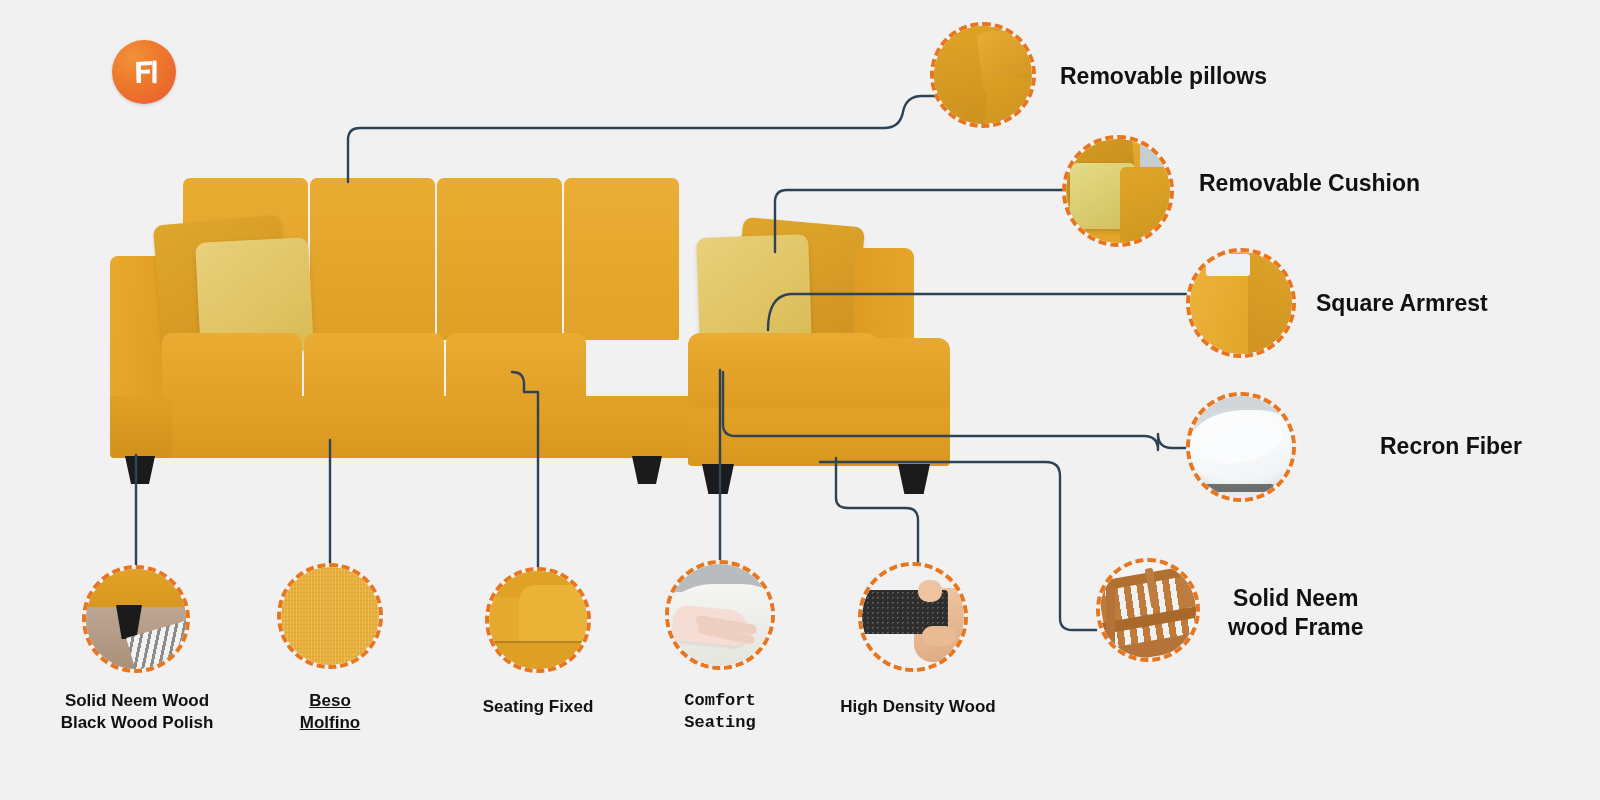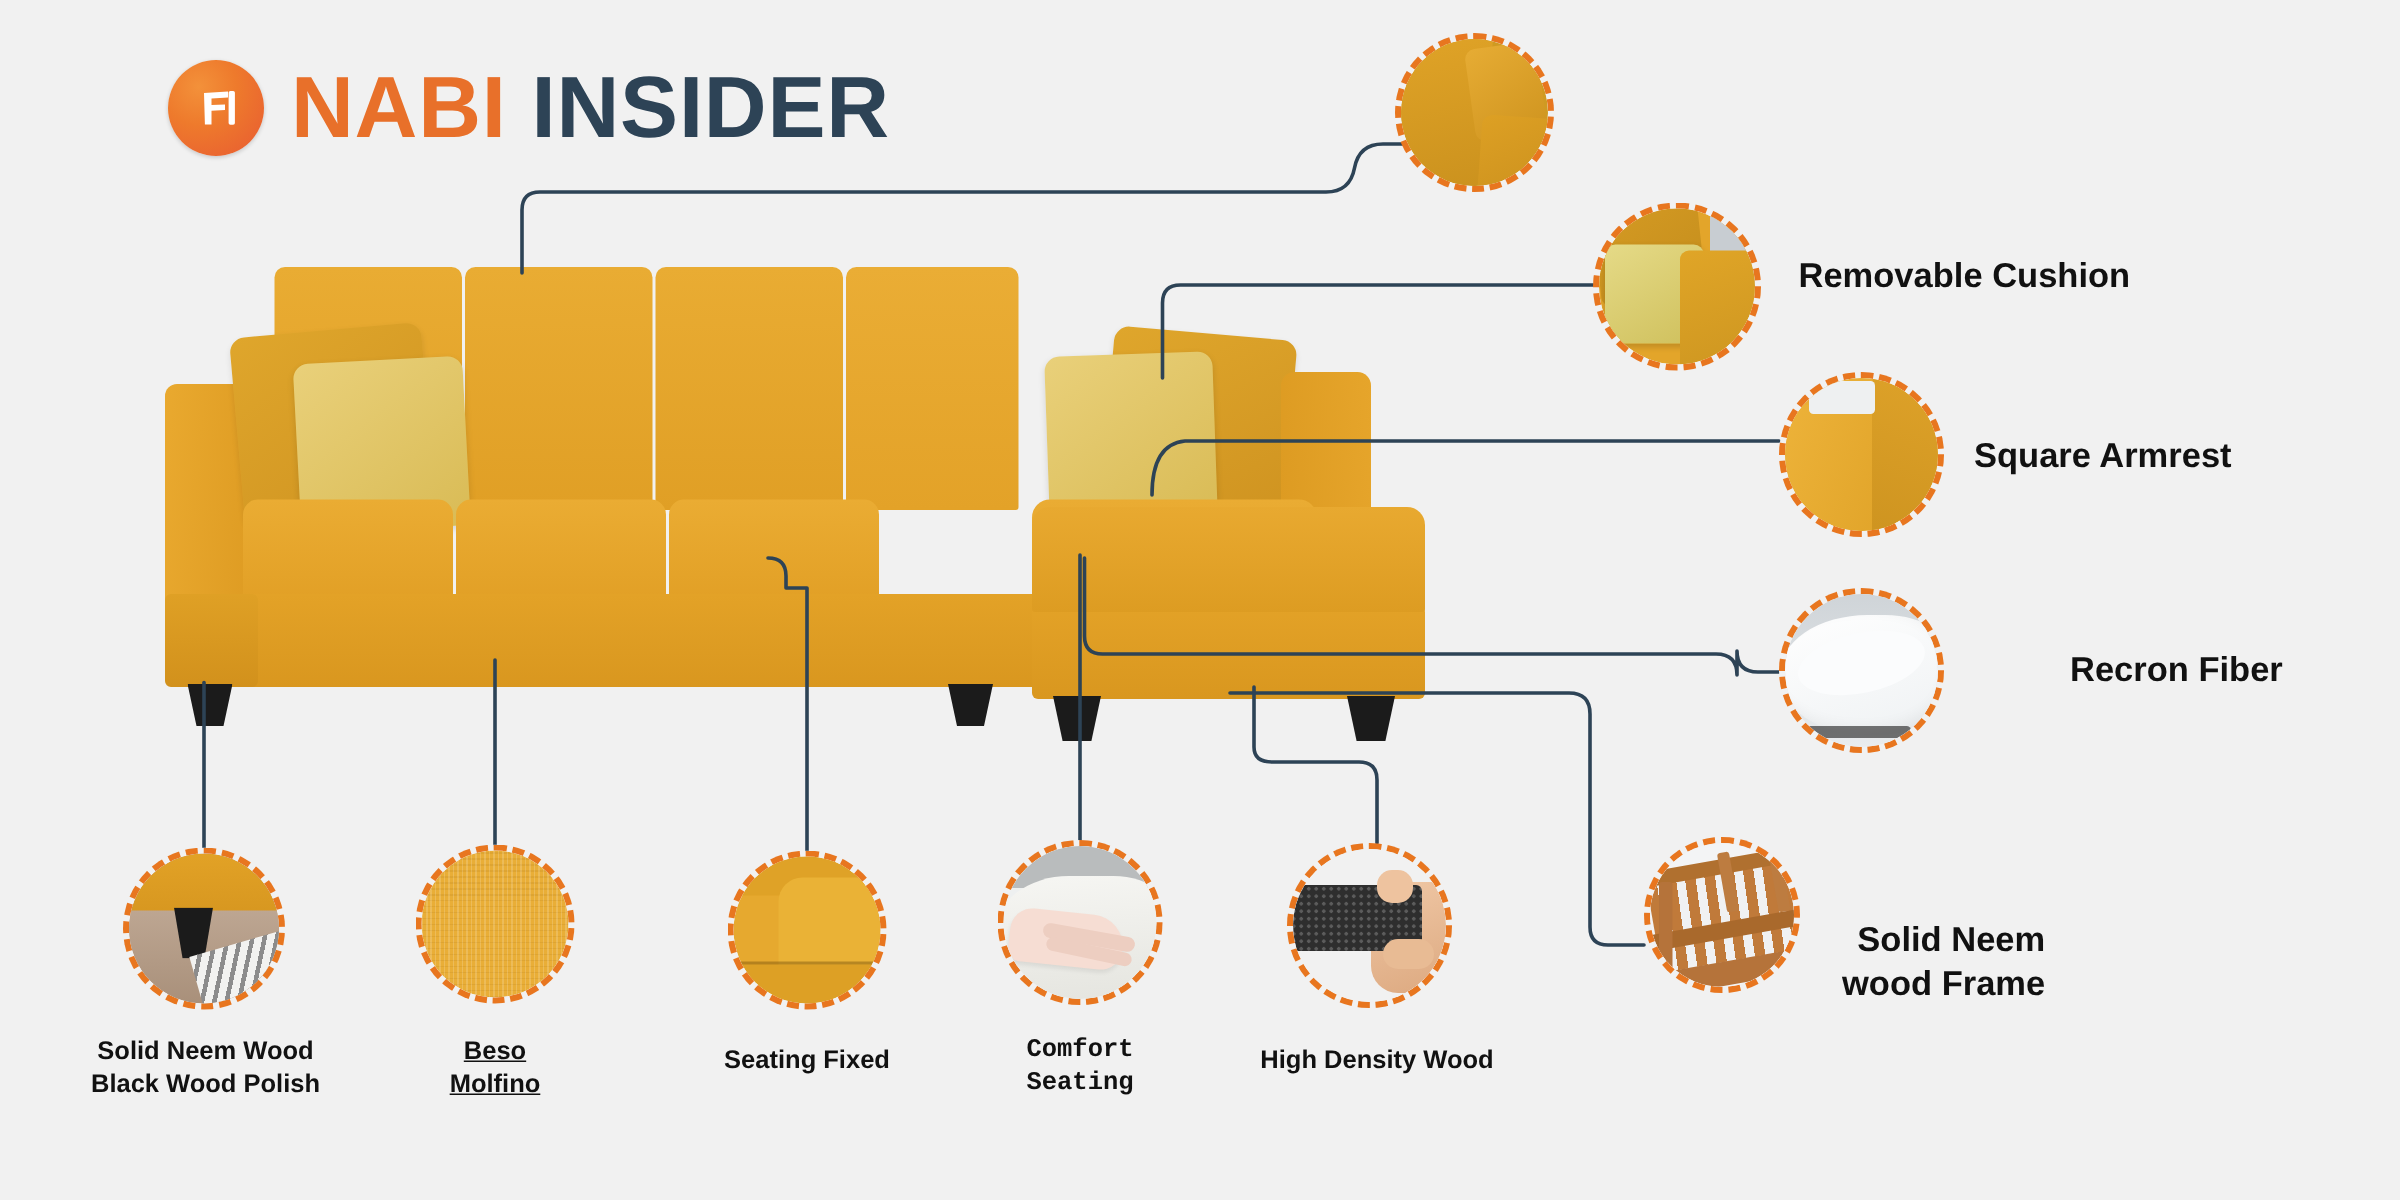--- a/index.html
+++ b/index.html
@@ -41,39 +41,36 @@
   }
   .bubble .inner{position:absolute;inset:0;border-radius:50%;overflow:hidden;}
 
   
   .label{
     position:absolute;color:#111;font-weight:bold;line-height:1.28;
     white-space:pre-line;
   }
   .label.right{font-size:23px;}
   .label.bottom{font-size:17px;text-align:center;transform:translateX(-50%);}
-  .label.big{font-size:23px;text-align:right;margin-top:28px;}
+  .label.big{font-size:23px;text-align:center;}
 
   svg.wires{position:absolute;left:0;top:0;width:1600px;height:800px;pointer-events:none;}
 </style>
 </head>
 <body>
 
 <div id="stage">
 
   <div class="brand">
     <div class="brand-logo">
       <svg width="40" height="40" viewBox="0 0 40 40" aria-hidden="true">
         <path d="M12 10 L28 9 L28 13 L17 13.6 L17 18 L26 17.6 L26 21.4 L17 21.8 L17 31 L12.6 31 Z" fill="#fff"></path>
         <rect x="28.4" y="8.6" width="4.2" height="22.6" rx="1.2" fill="#fff"></rect>
       </svg>
     </div>
-    <div class="brand-title">
-      <span class="w1">NABI</span><span>&nbsp;</span><span class="w2">INSIDER</span>
-    </div>
   </div>
 
   <div class="sofa">
 
     <div class="s-part s-soft" style="left:73px;top:0px;width:125px;height:162px;border-radius:7px 7px 2px 2px;background:linear-gradient(180deg,#e9ac33,#e09f25);"></div>
     <div class="s-part s-soft" style="left:200px;top:0px;width:125px;height:162px;border-radius:7px 7px 2px 2px;background:linear-gradient(180deg,#e9ac33,#e09f25);"></div>
     <div class="s-part s-soft" style="left:327px;top:0px;width:125px;height:162px;border-radius:7px 7px 2px 2px;background:linear-gradient(180deg,#e9ac33,#e09f25);"></div>
 
     <div class="s-part s-soft" style="left:454px;top:0px;width:115px;height:162px;border-radius:7px 7px 2px 2px;background:linear-gradient(180deg,#eaad35,#e3a228);"></div>
 
@@ -127,20 +124,21 @@
     </g>
   </svg>
 
   <div class="bubble" style="left:930px;top:22px;width:106px;height:106px;">
     <div class="inner" style="background:#cf9a22;">
       <div style="position:absolute;left:-6px;top:-10px;width:62px;height:120px;background:linear-gradient(160deg,#e2a528,#c9901d);border-radius:8px;transform:rotate(6deg);"></div>
       <div style="position:absolute;left:46px;top:4px;width:48px;height:62px;background:linear-gradient(150deg,#e6ac34,#cf941f);border-radius:7px;transform:rotate(-8deg);"></div>
       <div style="position:absolute;left:52px;top:52px;width:56px;height:70px;background:linear-gradient(150deg,#dda024,#c78d1c);border-radius:7px;transform:rotate(4deg);"></div>
     </div>
   </div>
+  <div class="label right" style="left:1060px;top:62px;">Removable pillows</div>
 
   <div class="bubble" style="left:1062px;top:135px;width:112px;height:112px;">
     <div class="inner" style="background:#e3a52a;">
       <div style="position:absolute;left:-2px;top:-14px;width:70px;height:76px;background:linear-gradient(150deg,#d79c24,#c38d1c);border-radius:6px;transform:rotate(-6deg);"></div>
       <div style="position:absolute;right:-10px;top:-6px;width:40px;height:60px;background:#c8cdd2;border-radius:4px;"></div>
       <div style="position:absolute;left:4px;top:24px;width:66px;height:66px;background:linear-gradient(150deg,#e5da87,#cfc05c);border-radius:7px;box-shadow:0 2px 4px rgba(0,0,0,.16);"></div>
       <div style="position:absolute;left:54px;top:28px;width:58px;height:84px;background:linear-gradient(160deg,#e0a527,#cc9520);border-radius:6px;"></div>
     </div>
   </div>
   <div class="label right" style="left:1199px;top:169px;">Removable Cushion</div>

